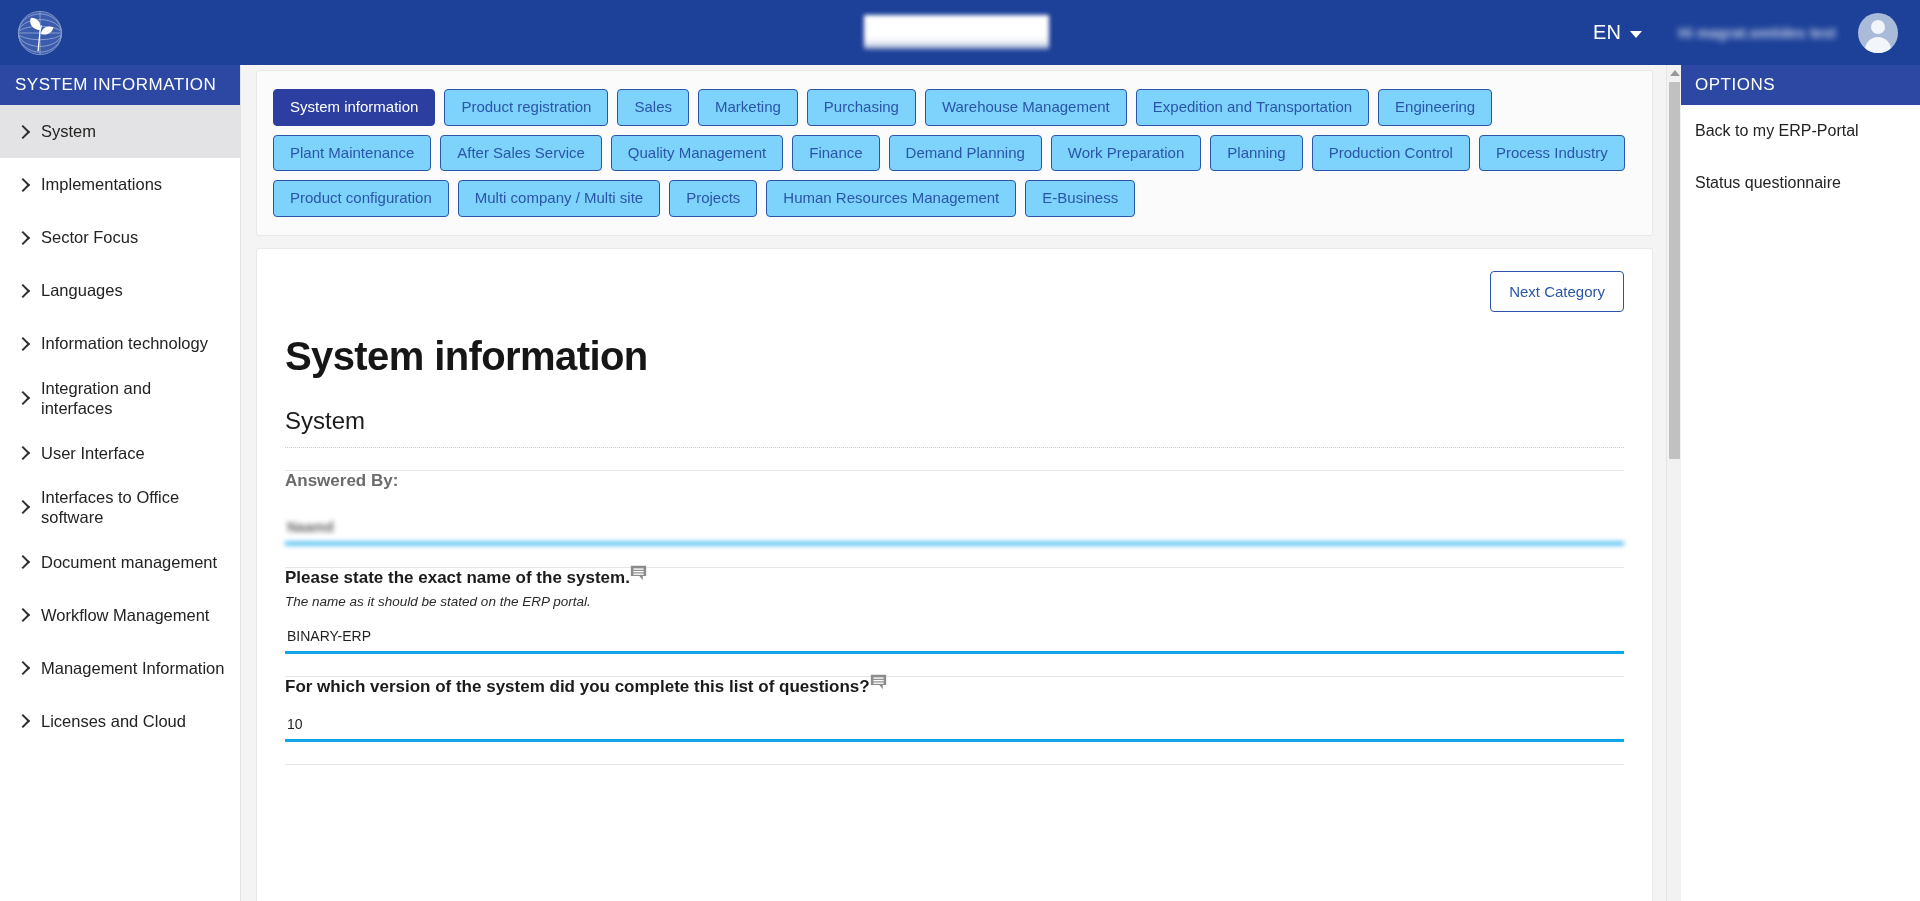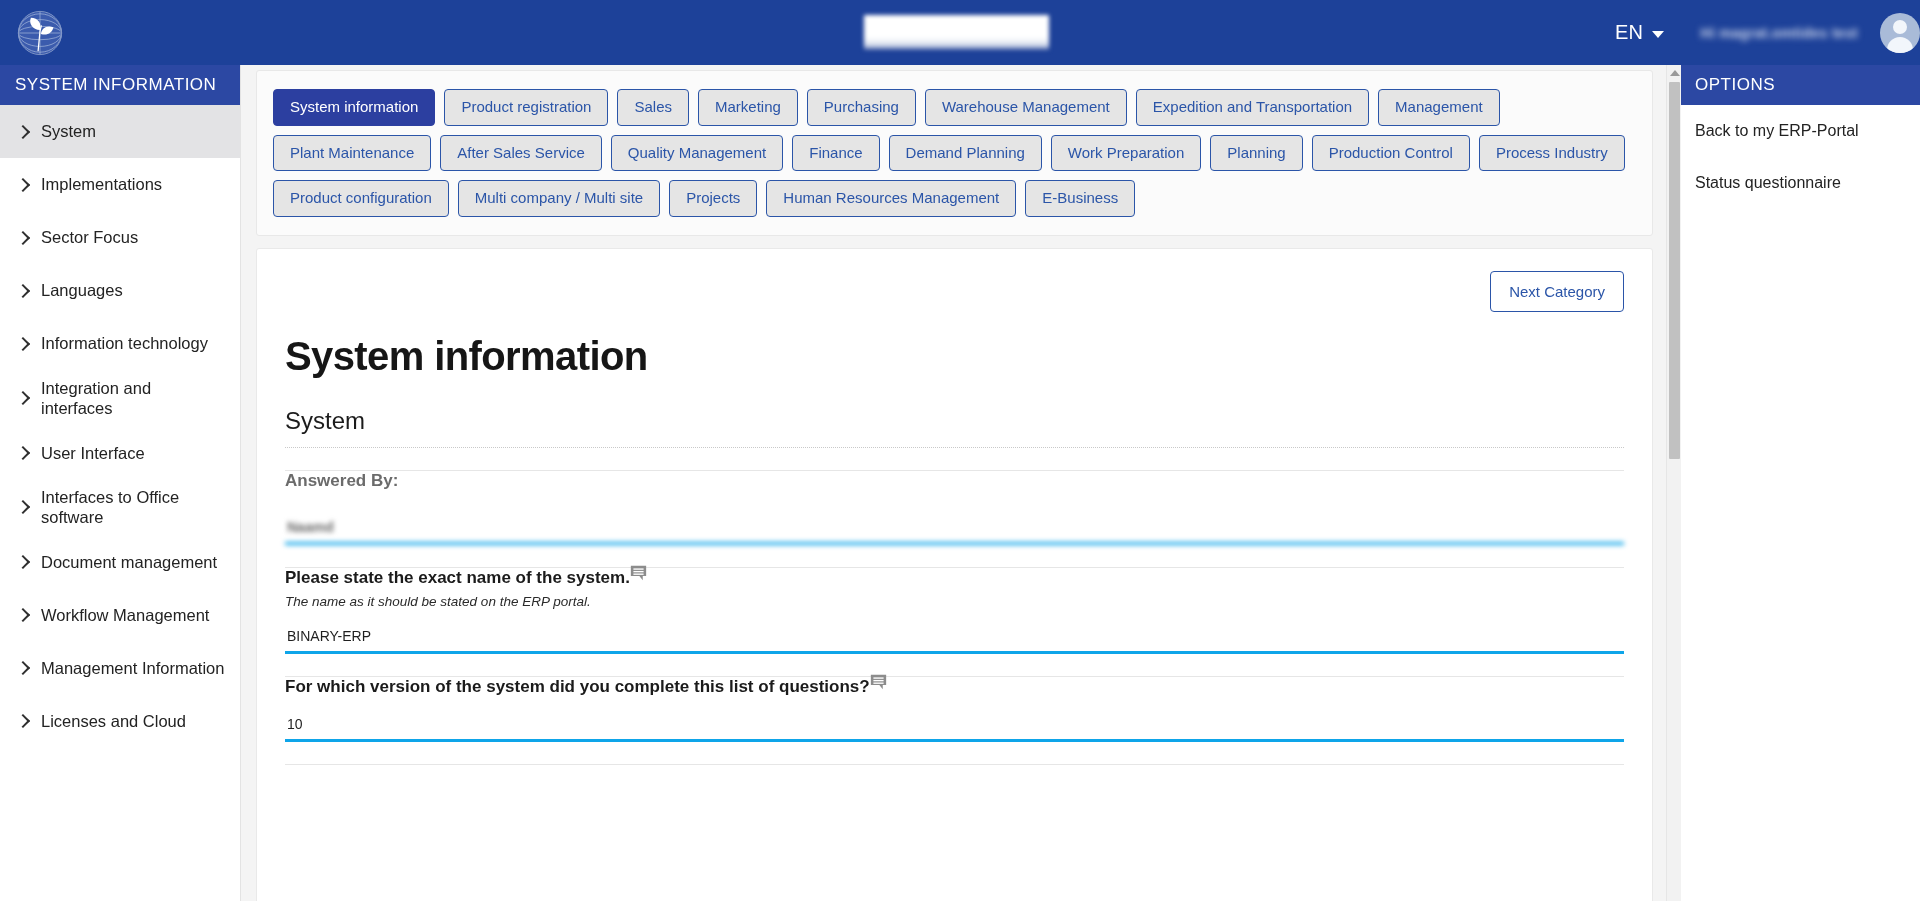--- a/index.html
+++ b/index.html
@@ -31,21 +31,21 @@
   #header-redacted {
     width: 185px; height: 35px;
     background: linear-gradient(180deg,#ffffff 0%,#ffffff 62%,#eef1f7 76%,#c8d1e6 88%,#4a64a8 100%);
     filter: blur(2.2px);
     border-radius: 1px;
   }
 
   #header-right {
     margin-left: auto;
     display: flex; align-items: center;
-    gap: 0;
+    padding-right: 22px; gap: 0;
   }
   #lang-select {
     display: flex; align-items: center; gap: 9px;
     color: #ffffff; font-size: 20px; letter-spacing: .4px;
     cursor: pointer; padding: 6px 10px; margin-right: 26px;
   }
   #lang-caret {
     width: 0; height: 0;
     border-left: 6px solid transparent;
     border-right: 6px solid transparent;
@@ -129,21 +129,21 @@
     background: #fbfbfb;
     border: 1px solid #e8e8e8;
     border-radius: 3px;
     padding: 18px 16px 18px 16px;
     display: flex; flex-wrap: wrap; gap: 9px;
     width: 1397px;
   }
   .tab-btn {
     border: 1.2px solid #2b55a8;
     border-radius: 4px;
-    background: #e5e5e5;
+    background: #7dd3fc;
     color: #2b55a8;
     font-size: 15px;
     padding: 9px 16px;
     cursor: pointer;
     line-height: 1.1;
     white-space: nowrap;
   }
   .tab-btn.selected {
     background: #2c3fa0;
     border-color: #2c3fa0;
@@ -360,21 +360,21 @@
 <div id="main">
 
   <div id="tabs-panel">
       <button class="tab-btn selected">System information</button>
       <button class="tab-btn">Product registration</button>
       <button class="tab-btn">Sales</button>
       <button class="tab-btn">Marketing</button>
       <button class="tab-btn">Purchasing</button>
       <button class="tab-btn">Warehouse Management</button>
       <button class="tab-btn">Expedition and Transportation</button>
-      <button class="tab-btn">Management</button>
+      <button class="tab-btn">Engineering</button>
       <button class="tab-btn">Plant Maintenance</button>
       <button class="tab-btn">After Sales Service</button>
       <button class="tab-btn">Quality Management</button>
       <button class="tab-btn">Finance</button>
       <button class="tab-btn">Demand Planning</button>
       <button class="tab-btn">Work Preparation</button>
       <button class="tab-btn">Planning</button>
       <button class="tab-btn">Production Control</button>
       <button class="tab-btn">Process Industry</button>
       <button class="tab-btn">Product configuration</button>

